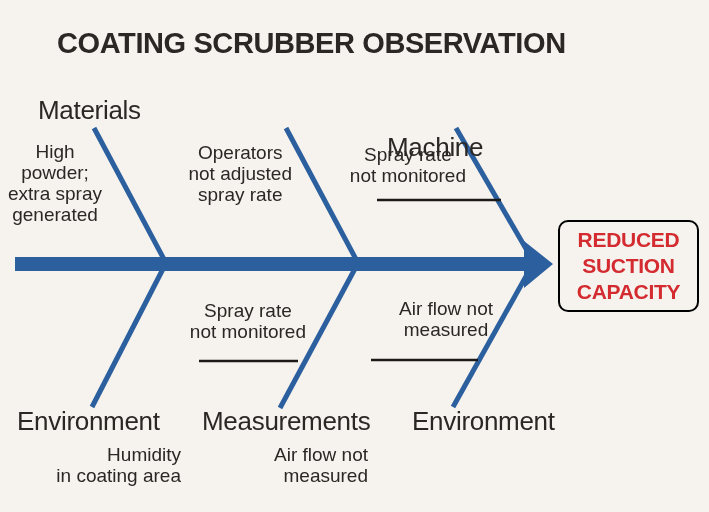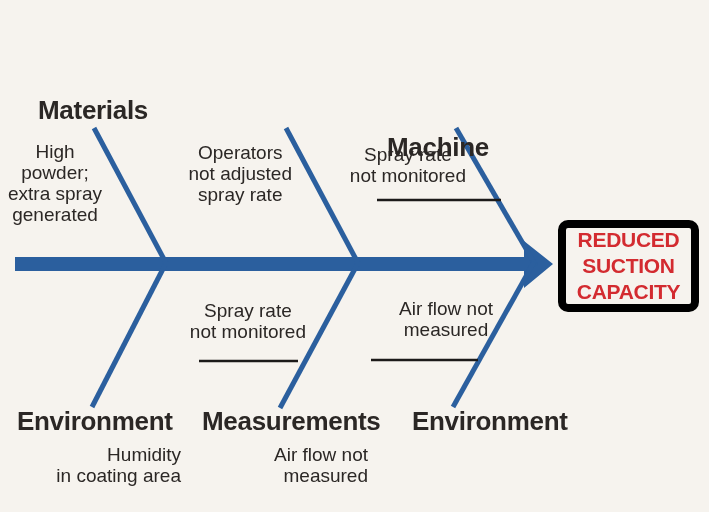--- a/index.html
+++ b/index.html
@@ -22,42 +22,42 @@
     color: #2b2725;
     white-space: nowrap;
   }
   svg.lines {
     position: absolute;
     left: 0; top: 0;
   }
   .hdr {
     position: absolute;
     font-size: 26px;
-    font-weight: 700;
+    font-weight: 400;
     letter-spacing: -0.3px;
     white-space: nowrap;
     color: #2b2725;
   }
   .cue {
     position: absolute;
     font-size: 19px;
     line-height: 21px;
     white-space: pre-line;
     color: #2b2725;
   }
   .cue.right  { text-align: center; }
   .cue.center { text-align: right; }
   .effect-box {
     position: absolute;
     left: 558px;
     top: 220px;
     width: 141px;
     height: 92px;
     box-sizing: border-box;
-    border: 8px solid #000000;
+    border: 2px solid #000000;
     border-radius: 10px;
     background: #f6f3ee;
     display: flex;
     align-items: center;
     justify-content: center;
   }
   .effect-text {
     font-size: 21px;
     line-height: 26px;
     font-weight: 700;
@@ -65,20 +65,21 @@
     color: #d32b30;
     text-align: center;
     white-space: pre-line;
   }
 </style>
 </head>
 <body>
 
 <div class="canvas">
 
+  <div class="title">COATING SCRUBBER OBSERVATION</div>
 
   <svg class="lines" width="709" height="512" viewBox="0 0 709 512">
 
     <polygon points="15,257 524,257 524,241 553,264 524,288 524,271 15,271" fill="#2b5f9e"></polygon>
 
     <line x1="94" y1="128" x2="166" y2="263" stroke-width="5" stroke="#2b5f9e"></line>
     <line x1="286" y1="128" x2="358" y2="263" stroke-width="5" stroke="#2b5f9e"></line>
     <line x1="456" y1="128" x2="536" y2="266" stroke-width="5" stroke="#2b5f9e"></line>
 
     <line x1="165" y1="265" x2="92" y2="407" stroke-width="5" stroke="#2b5f9e"></line>

